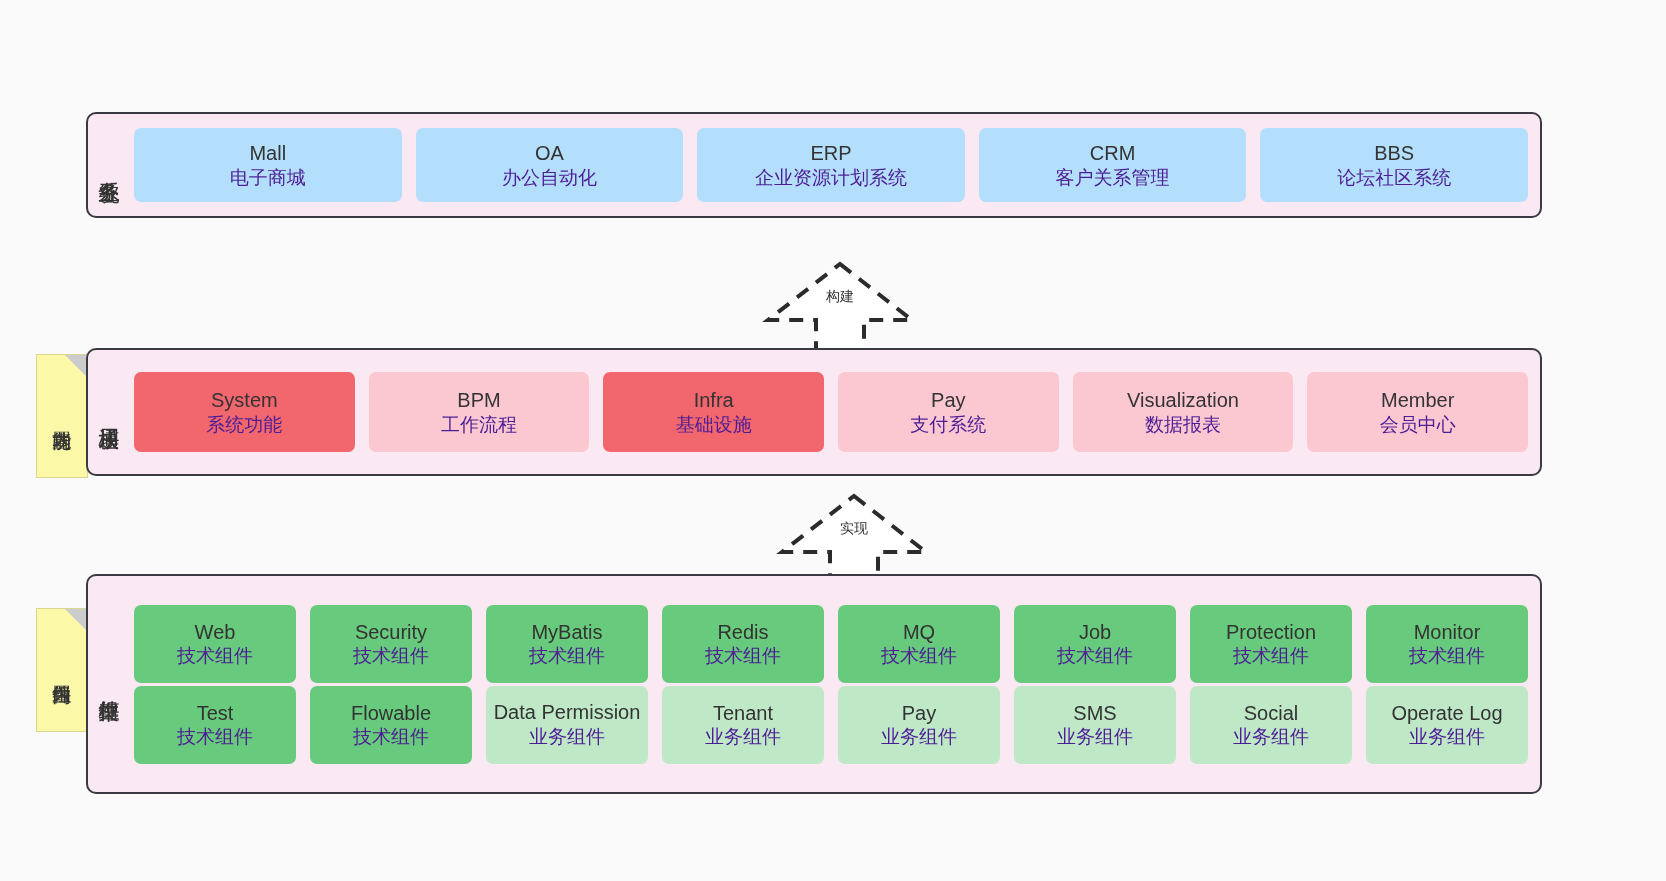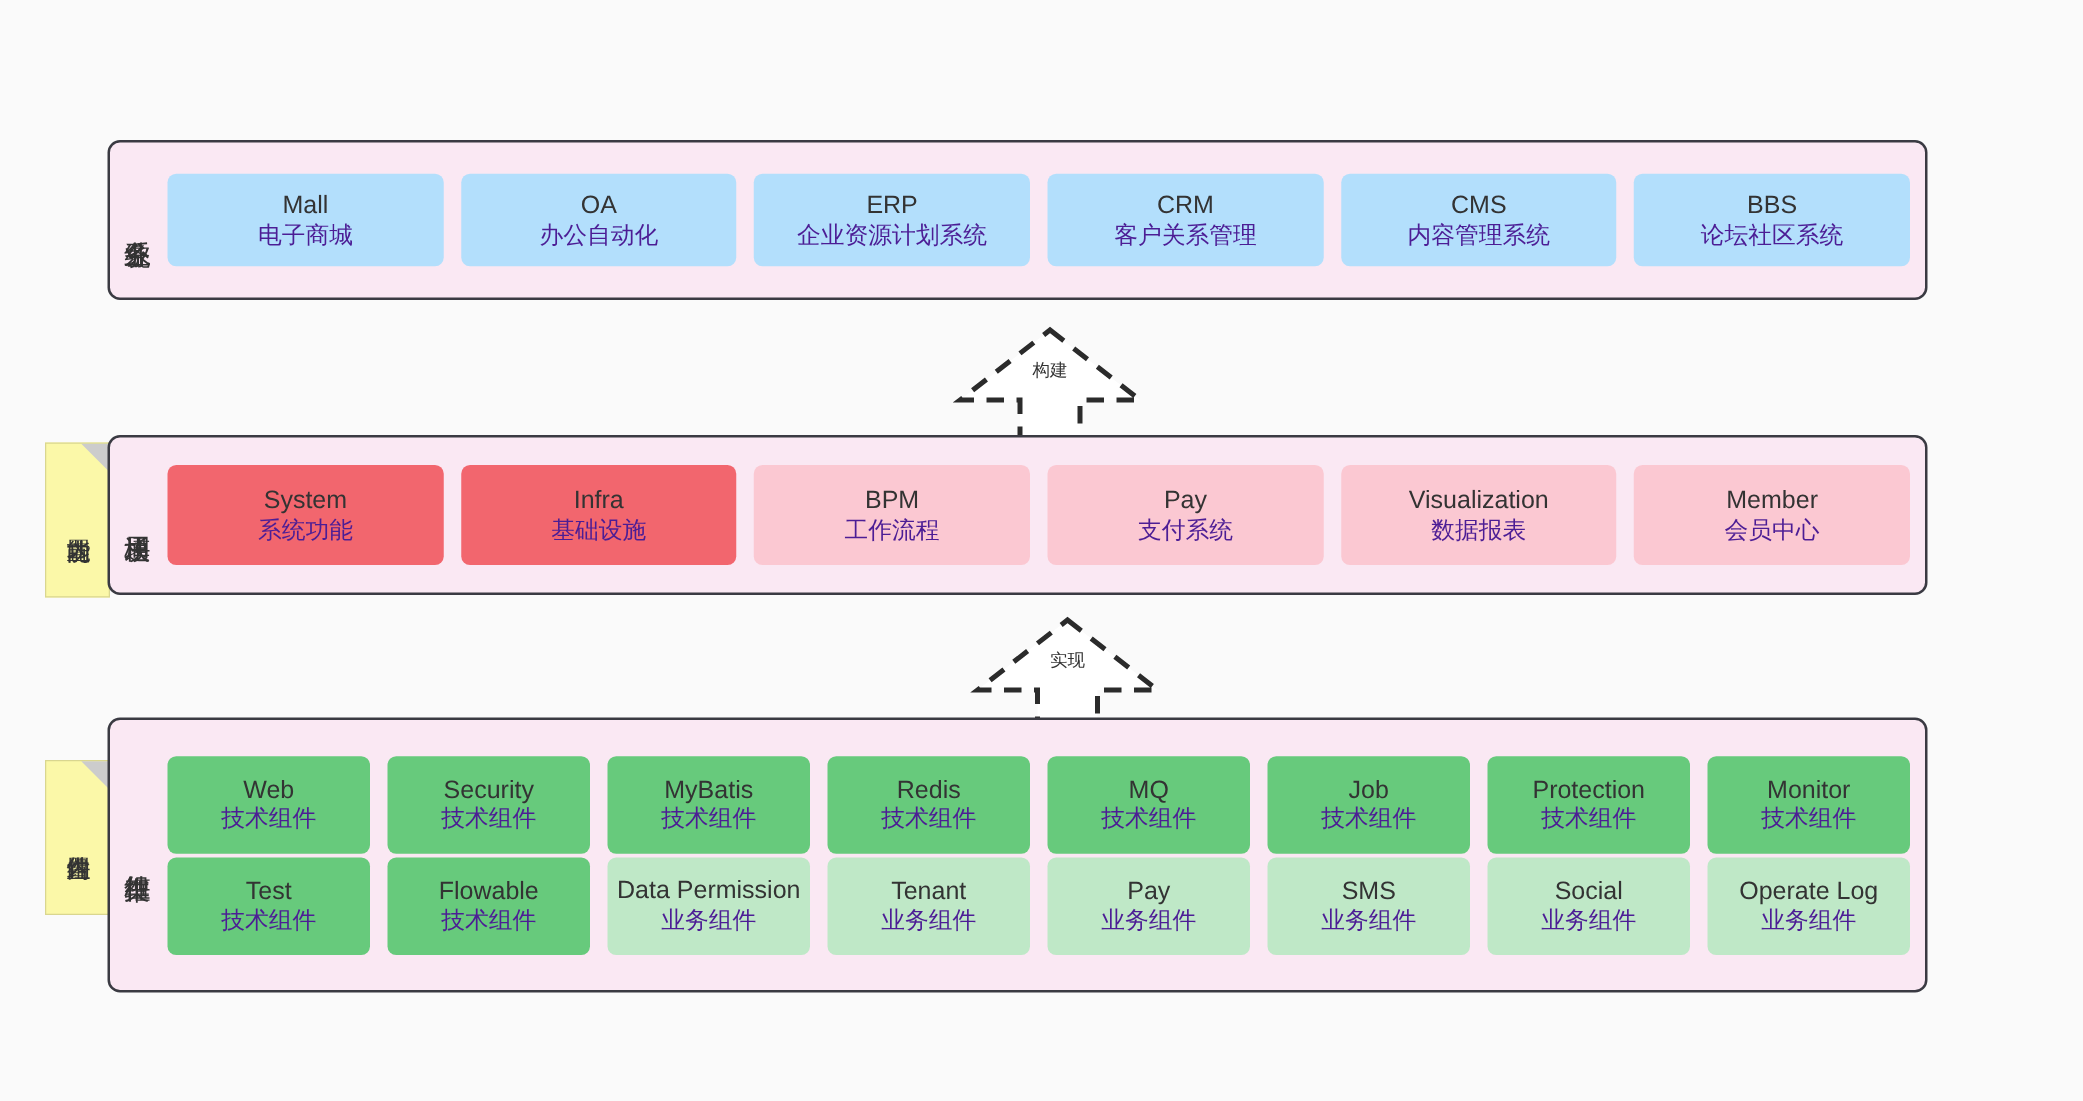--- a/index.html
+++ b/index.html
@@ -90,21 +90,21 @@
     line-height: 1.18;
   }
 
   .blue  { background: #b3dffc; }
   .redst { background: #f2666e; }
   .redlt { background: #fbc8d2; }
   .grn   { background: #67ca7c; }
   .grnlt { background: #bfe8c7; }
 
   
-  #layer-business { left: 86px;  top: 112px; width: 1456px; height: 128px; }
+  #layer-business { left: 86px;  top: 112px; width: 1456px; height: 106px; }
   #layer-business .row { height: 74px; }
 
   #layer-common   { left: 86px;  top: 348px; width: 1456px; height: 128px; }
   #layer-common .row { height: 80px; }
 
   #layer-framework{ left: 86px;  top: 574px; width: 1456px; height: 220px; }
   #layer-framework .layer-body { gap: 3px; padding-top: 12px; padding-bottom: 12px; }
   #layer-framework .row { height: 78px; }
 
   
@@ -174,24 +174,20 @@
           <div class="en">OA</div>
           <div class="cn">办公自动化</div>
         </div>
         <div class="node blue">
           <div class="en">ERP</div>
           <div class="cn">企业资源计划系统</div>
         </div>
         <div class="node blue">
           <div class="en">CRM</div>
           <div class="cn">客户关系管理</div>
-        </div>
-        <div class="node blue">
-          <div class="en">CMS</div>
-          <div class="cn">内容管理系统</div>
         </div>
         <div class="node blue">
           <div class="en">BBS</div>
           <div class="cn">论坛社区系统</div>
         </div>
       </div>
     </div>
   </div>
 
   <div class="uml-arrow" id="arrow-build">
@@ -207,27 +203,27 @@
   </div>
 
   <div class="layer" id="layer-common">
     <div class="layer-title">通用模块</div>
     <div class="layer-body">
       <div class="row">
         <div class="node redst">
           <div class="en">System</div>
           <div class="cn">系统功能</div>
         </div>
+        <div class="node redlt">
+          <div class="en">BPM</div>
+          <div class="cn">工作流程</div>
+        </div>
         <div class="node redst">
           <div class="en">Infra</div>
           <div class="cn">基础设施</div>
-        </div>
-        <div class="node redlt">
-          <div class="en">BPM</div>
-          <div class="cn">工作流程</div>
         </div>
         <div class="node redlt">
           <div class="en">Pay</div>
           <div class="cn">支付系统</div>
         </div>
         <div class="node redlt">
           <div class="en">Visualization</div>
           <div class="cn">数据报表</div>
         </div>
         <div class="node redlt">

